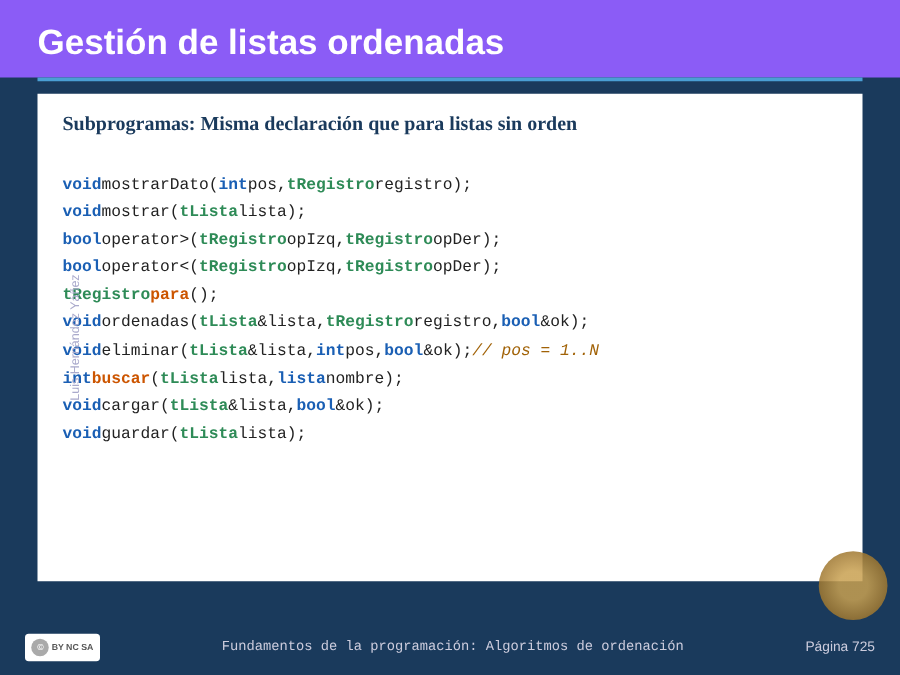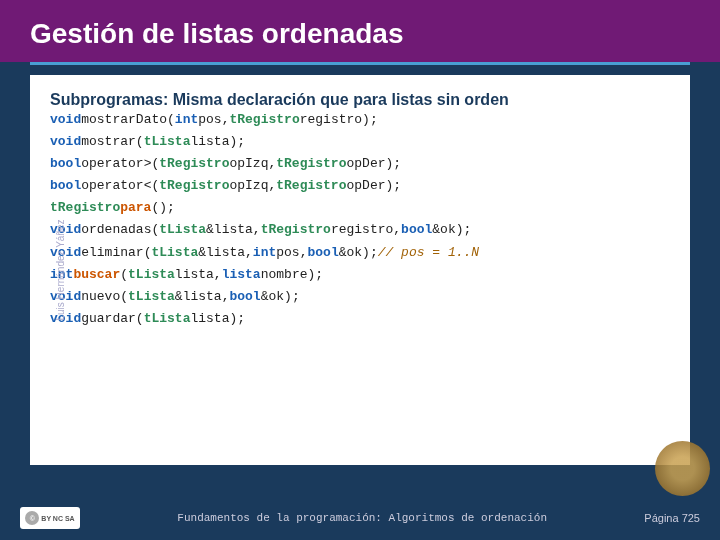--- a/index.html
+++ b/index.html
@@ -14,21 +14,21 @@
     }
 
     .slide {
       width: 720px;
       height: 540px;
       background-color: #1a3a5c;
       position: relative;
     }
 
     .title-bar {
-      background-color: #701a75;
+      background-color: #8b5cf6;
       padding: 18px 30px 12px 30px;
     }
 
     .title-text {
       color: #ffffff;
       font-size: 28px;
       font-weight: bold;
       font-family: Arial, sans-serif;
     }
 
@@ -42,22 +42,22 @@
       background-color: #ffffff;
       margin: 10px 30px 50px 30px;
       padding: 16px 20px;
       min-height: 390px;
     }
 
     .subtitle {
       font-size: 16px;
       font-weight: bold;
       color: #1a3a5c;
-      margin-bottom: 0;
-      font-family: Liberation Sans, sans-serif;
+      margin-bottom: 28px;
+      font-family: Liberation Serif, serif;
     }
 
     .code-block {
       font-family: 'Courier New', Courier, monospace;
       font-size: 13px;
       line-height: 1.7;
     }
 
     .code-line {
       display: flex;
@@ -226,21 +226,21 @@
           <span class="normal"> </span>
           <span class="kw-orange">buscar</span>
           <span class="normal">(</span>
           <span class="kw-teal">tLista</span>
           <span class="normal"> lista, </span>
           <span class="kw-blue">lista</span>
           <span class="normal"> nombre);</span>
         </div>
         <div class="code-line">
           <span class="kw-blue">void</span>
-          <span class="normal"> nuevo(</span>
+          <span class="normal"> cargar(</span>
           <span class="kw-teal">tLista</span>
           <span class="normal"> &amp;lista, </span>
           <span class="kw-blue">bool</span>
           <span class="normal"> &amp;ok);</span>
         </div>
         <div class="code-line">
           <span class="kw-blue">void</span>
           <span class="normal"> guardar(</span>
           <span class="kw-teal">tLista</span>
           <span class="normal"> lista);</span>

